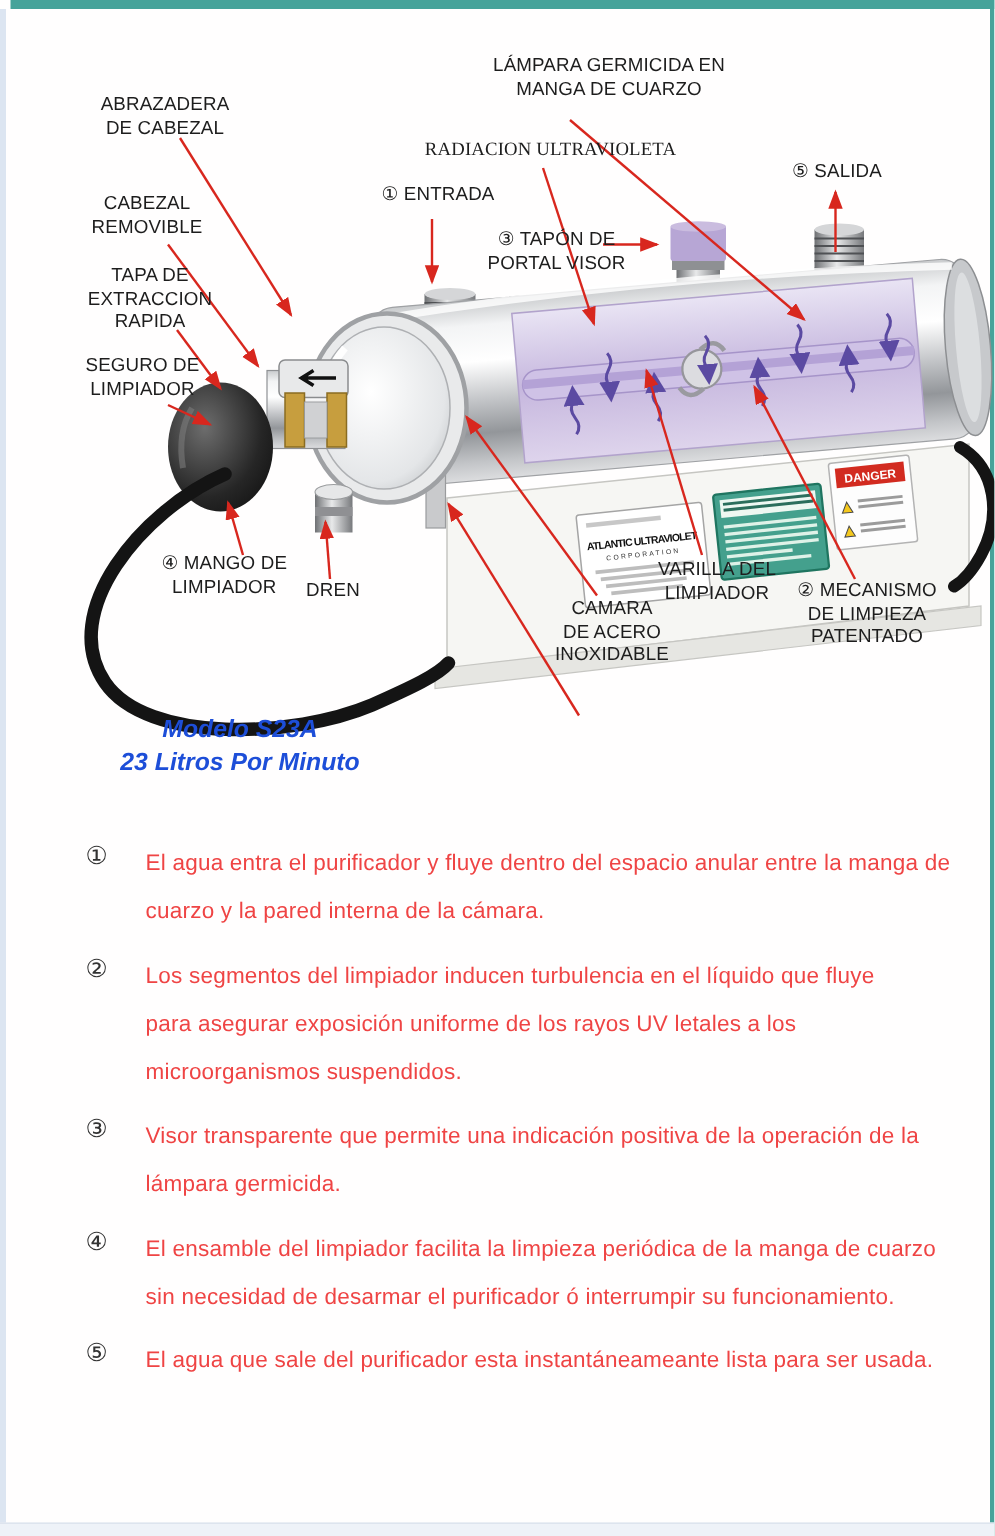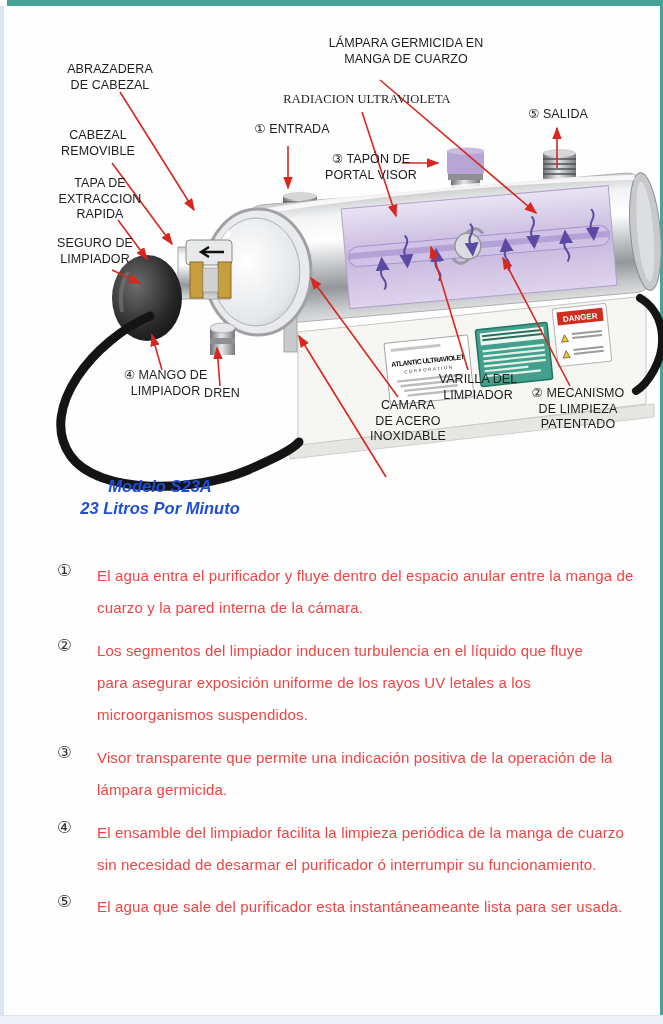--- a/index.html
+++ b/index.html
@@ -21,21 +21,21 @@
        text-align:center;white-space:pre-line;letter-spacing:.1px;}
   .L0{left:322px;top:36px;width:168px;}   
   .L1{left:50px;top:62px;width:120px;}    
   .L2{left:277px;top:92px;width:180px;font-family:Liberation Serif, serif;}   
   .L3{left:518px;top:107px;width:80px;}   
   .L4{left:48px;top:128px;width:100px;}   
   .L5{left:249px;top:122px;width:86px;}   
   .L6{left:320px;top:152px;width:102px;}  
   .L7{left:50px;top:176px;width:100px;}   
   .L8{left:45px;top:236px;width:100px;}   
-  .L9{left:108px;top:368px;width:115px;}  
+  .L9{left:92px;top:368px;width:115px;}  
   .L10{left:196px;top:386px;width:52px;}  
   .L11{left:432px;top:372px;width:92px;}  
   .L12{left:524px;top:386px;width:108px;} 
   .L13{left:364px;top:398px;width:88px;}  
   .L14{left:326px;top:477px;width:130px;} 
 
   .model{position:absolute;left:76px;top:475px;width:168px;text-align:center;
          font-size:16.5px;font-weight:bold;font-style:italic;color:#1d4ed8;
          line-height:1.35;white-space:pre-line;}
 

